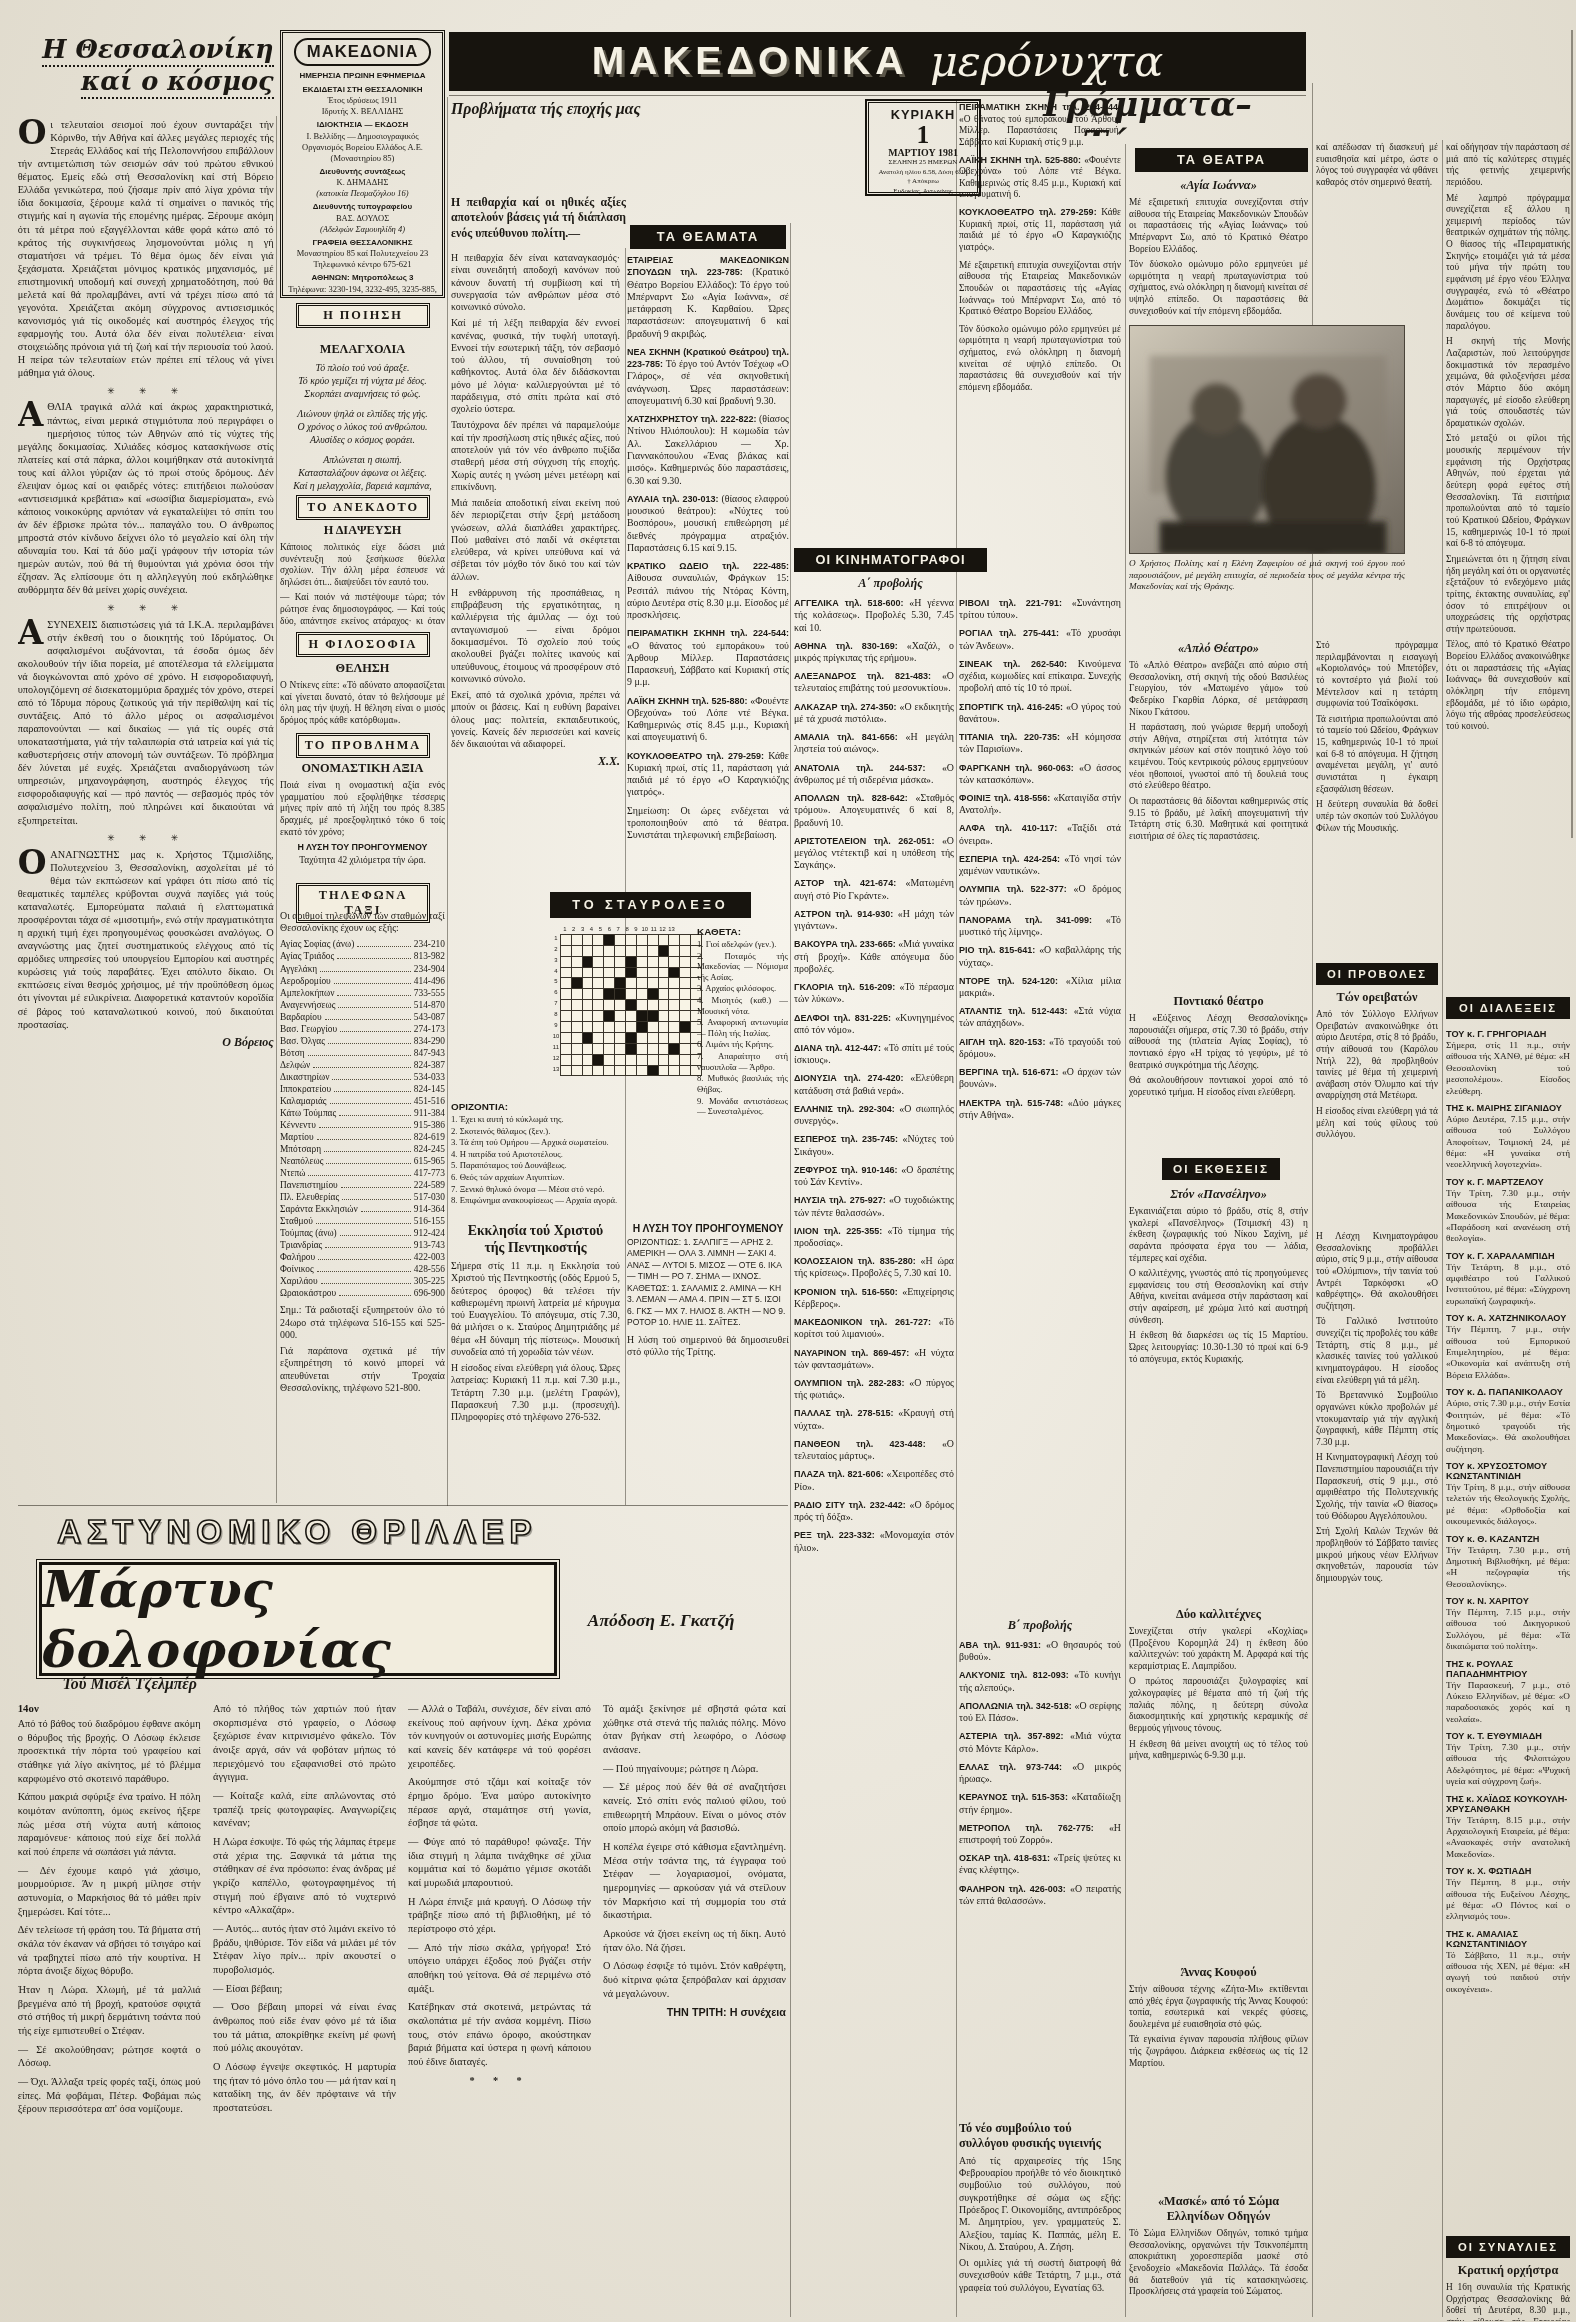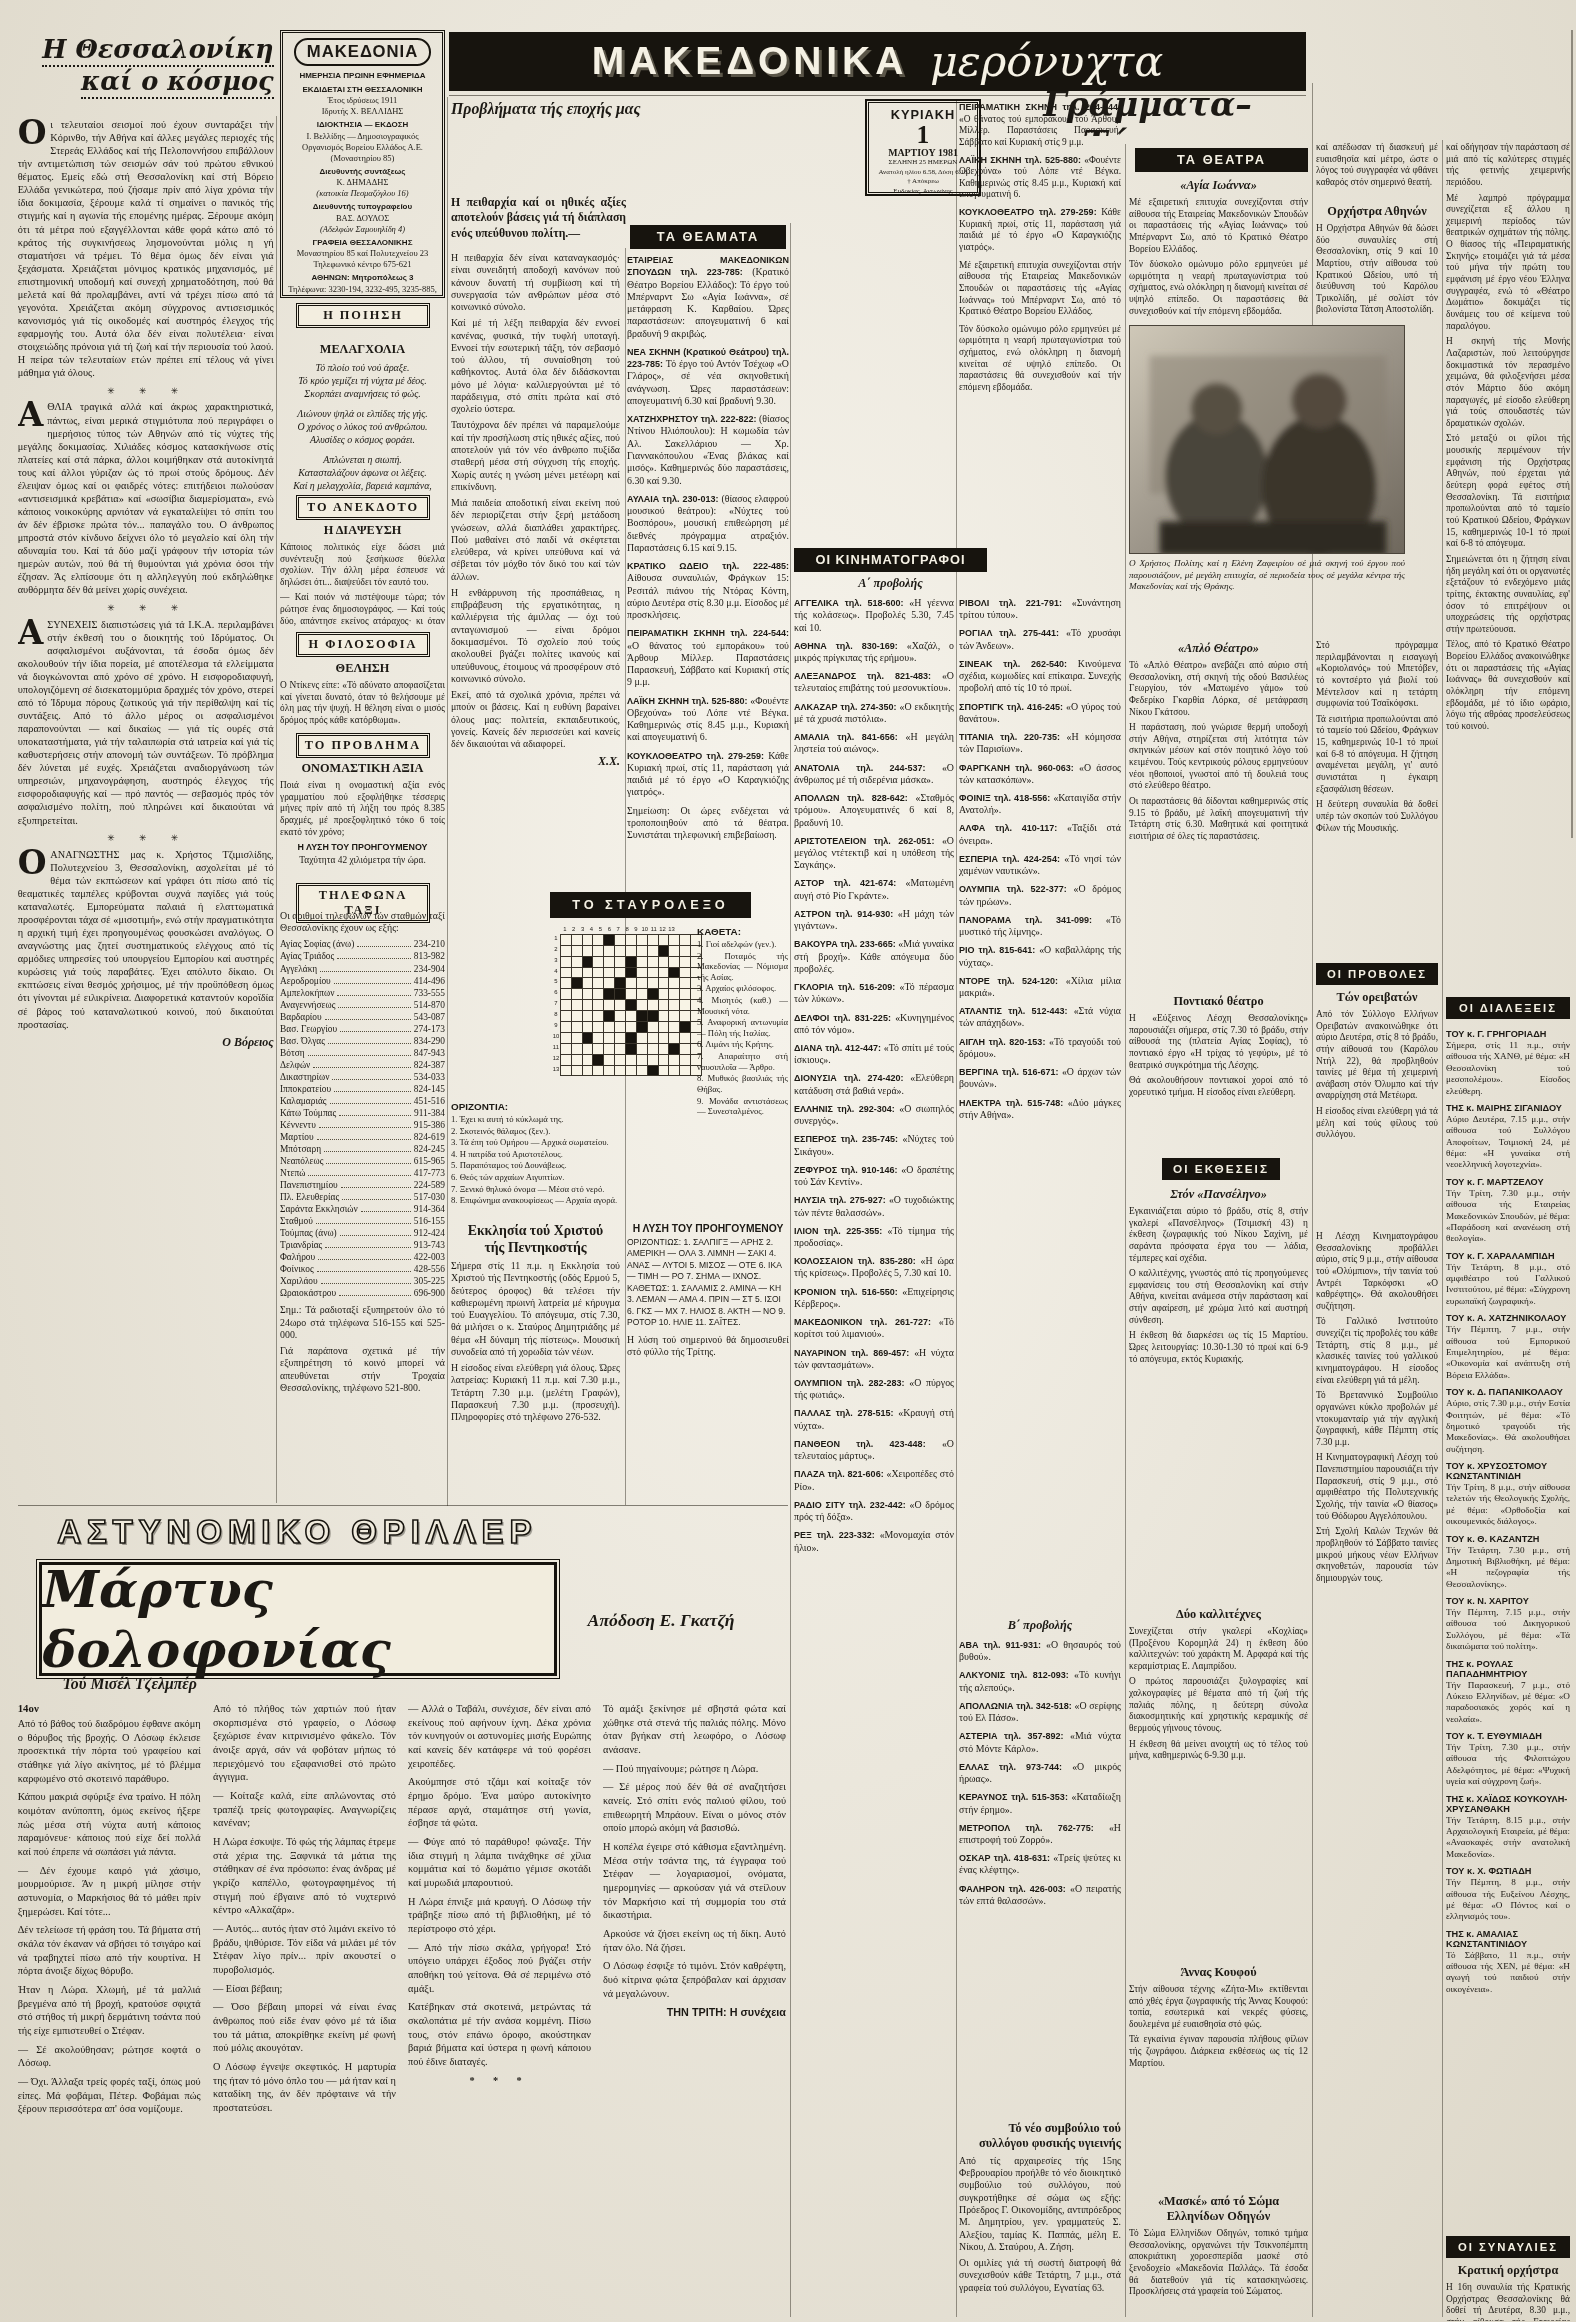--- a/index.html
+++ b/index.html
@@ -753,21 +753,21 @@
         <p class="bp"><b>ΑΠΟΛΛΩΝΙΑ τηλ. 342-518: </b>«Ο σερίφης τού Ελ Πάσο».</p>
         <p class="bp"><b>ΑΣΤΕΡΙΑ τηλ. 357-892: </b>«Μιά νύχτα στό Μόντε Κάρλο».</p>
         <p class="bp"><b>ΕΛΛΑΣ τηλ. 973-744: </b>«Ο μικρός ήρωας».</p>
         <p class="bp"><b>ΚΕΡΑΥΝΟΣ τηλ. 515-353: </b>«Καταδίωξη στήν έρημο».</p>
         <p class="bp"><b>ΜΕΤΡΟΠΟΛ τηλ. 762-775: </b>«Η επιστροφή τού Ζορρό».</p>
         <p class="bp"><b>ΟΣΚΑΡ τηλ. 418-631: </b>«Τρείς ψεύτες κι ένας κλέφτης».</p>
         <p class="bp"><b>ΦΑΛΗΡΟΝ τηλ. 426-003: </b>«Ο πειρατής τών επτά θαλασσών».</p>
       </div>
   </div>
   <div class="abs" style="left:959px;top:2120px;width:162px;height:197px;">
-    <div class="subhead" style="text-align:right;">Τό νέο συμβούλιο τού συλλόγου φυσικής υγιεινής</div>
+    <div class="subhead" style="text-align:left;">Τό νέο συμβούλιο τού συλλόγου φυσικής υγιεινής</div>
     <div>
         <p class="bp">Από τίς αρχαιρεσίες τής 15ης Φεβρουαρίου προήλθε τό νέο διοικητικό συμβούλιο τού συλλόγου, πού συγκροτήθηκε σέ σώμα ως εξής: Πρόεδρος Γ. Οικονομίδης, αντιπρόεδρος Μ. Δημητρίου, γεν. γραμματεύς Σ. Αλεξίου, ταμίας Κ. Παππάς, μέλη Ε. Νίκου, Δ. Σταύρου, Α. Ζήση.</p>
         <p class="bp">Οι ομιλίες γιά τή σωστή διατροφή θά συνεχισθούν κάθε Τετάρτη, 7 μ.μ., στά γραφεία τού συλλόγου, Εγνατίας 63.</p>
       </div>
   </div>
 
   <div class="abs lead-c sm" style="left:959px;top:102px;width:162px;height:439px;">
     <div>
         <p class="bp"><b>ΠΕΙΡΑΜΑΤΙΚΗ ΣΚΗΝΗ τηλ. 224-544: </b>«Ο θάνατος τού εμποράκου» τού Άρθουρ Μίλλερ. Παραστάσεις Παρασκευή, Σάββατο καί Κυριακή στίς 9 μ.μ.</p>
         <p class="bp"><b>ΛΑΪΚΗ ΣΚΗΝΗ τηλ. 525-880: </b>«Φουέντε Οβεχούνα» τού Λόπε ντέ Βέγκα. Καθημερινώς στίς 8.45 μ.μ., Κυριακή καί απογευματινή 6.</p>
@@ -857,26 +857,20 @@
     <div>
         <p class="bp">Τό Σώμα Ελληνίδων Οδηγών, τοπικό τμήμα Θεσσαλονίκης, οργανώνει τήν Τσικνοπέμπτη αποκριάτικη χοροεσπερίδα μασκέ στό ξενοδοχείο «Μακεδονία Παλλάς». Τά έσοδα θά διατεθούν γιά τίς κατασκηνώσεις. Προσκλήσεις στά γραφεία τού Σώματος.</p>
       </div>
   </div>
 
   <div class="abs sm" style="left:1316px;top:142px;width:122px;height:59px;">
     <div>
         <p class="bp">καί απέδωσαν τή διασκευή μέ ευαισθησία καί μέτρο, ώστε ο λόγος τού συγγραφέα νά φθάνει καθαρός στόν σημερινό θεατή.</p>
       </div>
   </div>
-  <div class="abs sm" style="left:1316px;top:203px;width:122px;height:120px;">
-    <div class="subhead">Ορχήστρα Αθηνών</div>
-    <div>
-        <p class="bp">Η Ορχήστρα Αθηνών θά δώσει δύο συναυλίες στή Θεσσαλονίκη, στίς 9 καί 10 Μαρτίου, στήν αίθουσα τού Κρατικού Ωδείου, υπό τή διεύθυνση τού Καρόλου Τρικολίδη, μέ σολίστ τόν βιολονίστα Τάτση Αποστολίδη.</p>
-      </div>
-  </div>
   <div class="abs sm" style="left:1316px;top:640px;width:122px;height:317px;">
     <div>
         <p class="bp">Στό πρόγραμμα περιλαμβάνονται η εισαγωγή «Κοριολανός» τού Μπετόβεν, τό κοντσέρτο γιά βιολί τού Μέντελσον καί η τετάρτη συμφωνία τού Τσαϊκόφσκι.</p>
         <p class="bp">Τά εισιτήρια προπωλούνται από τό ταμείο τού Ωδείου, Φράγκων 15, καθημερινώς 10-1 τό πρωί καί 6-8 τό απόγευμα. Η ζήτηση αναμένεται μεγάλη, γι' αυτό συνιστάται η έγκαιρη εξασφάλιση θέσεων.</p>
         <p class="bp">Η δεύτερη συναυλία θά δοθεί υπέρ τών σκοπών τού Συλλόγου Φίλων τής Μουσικής.</p>
       </div>
   </div>
   <div class="abs band" style="left:1316px;top:963px;width:122px;height:21.7px;font-size:11.3px;">ΟΙ ΠΡΟΒΟΛΕΣ</div>
   <div class="abs sm" style="left:1316px;top:989px;width:122px;height:236px;">
     <div class="subhead">Τών ορειβατών</div>

